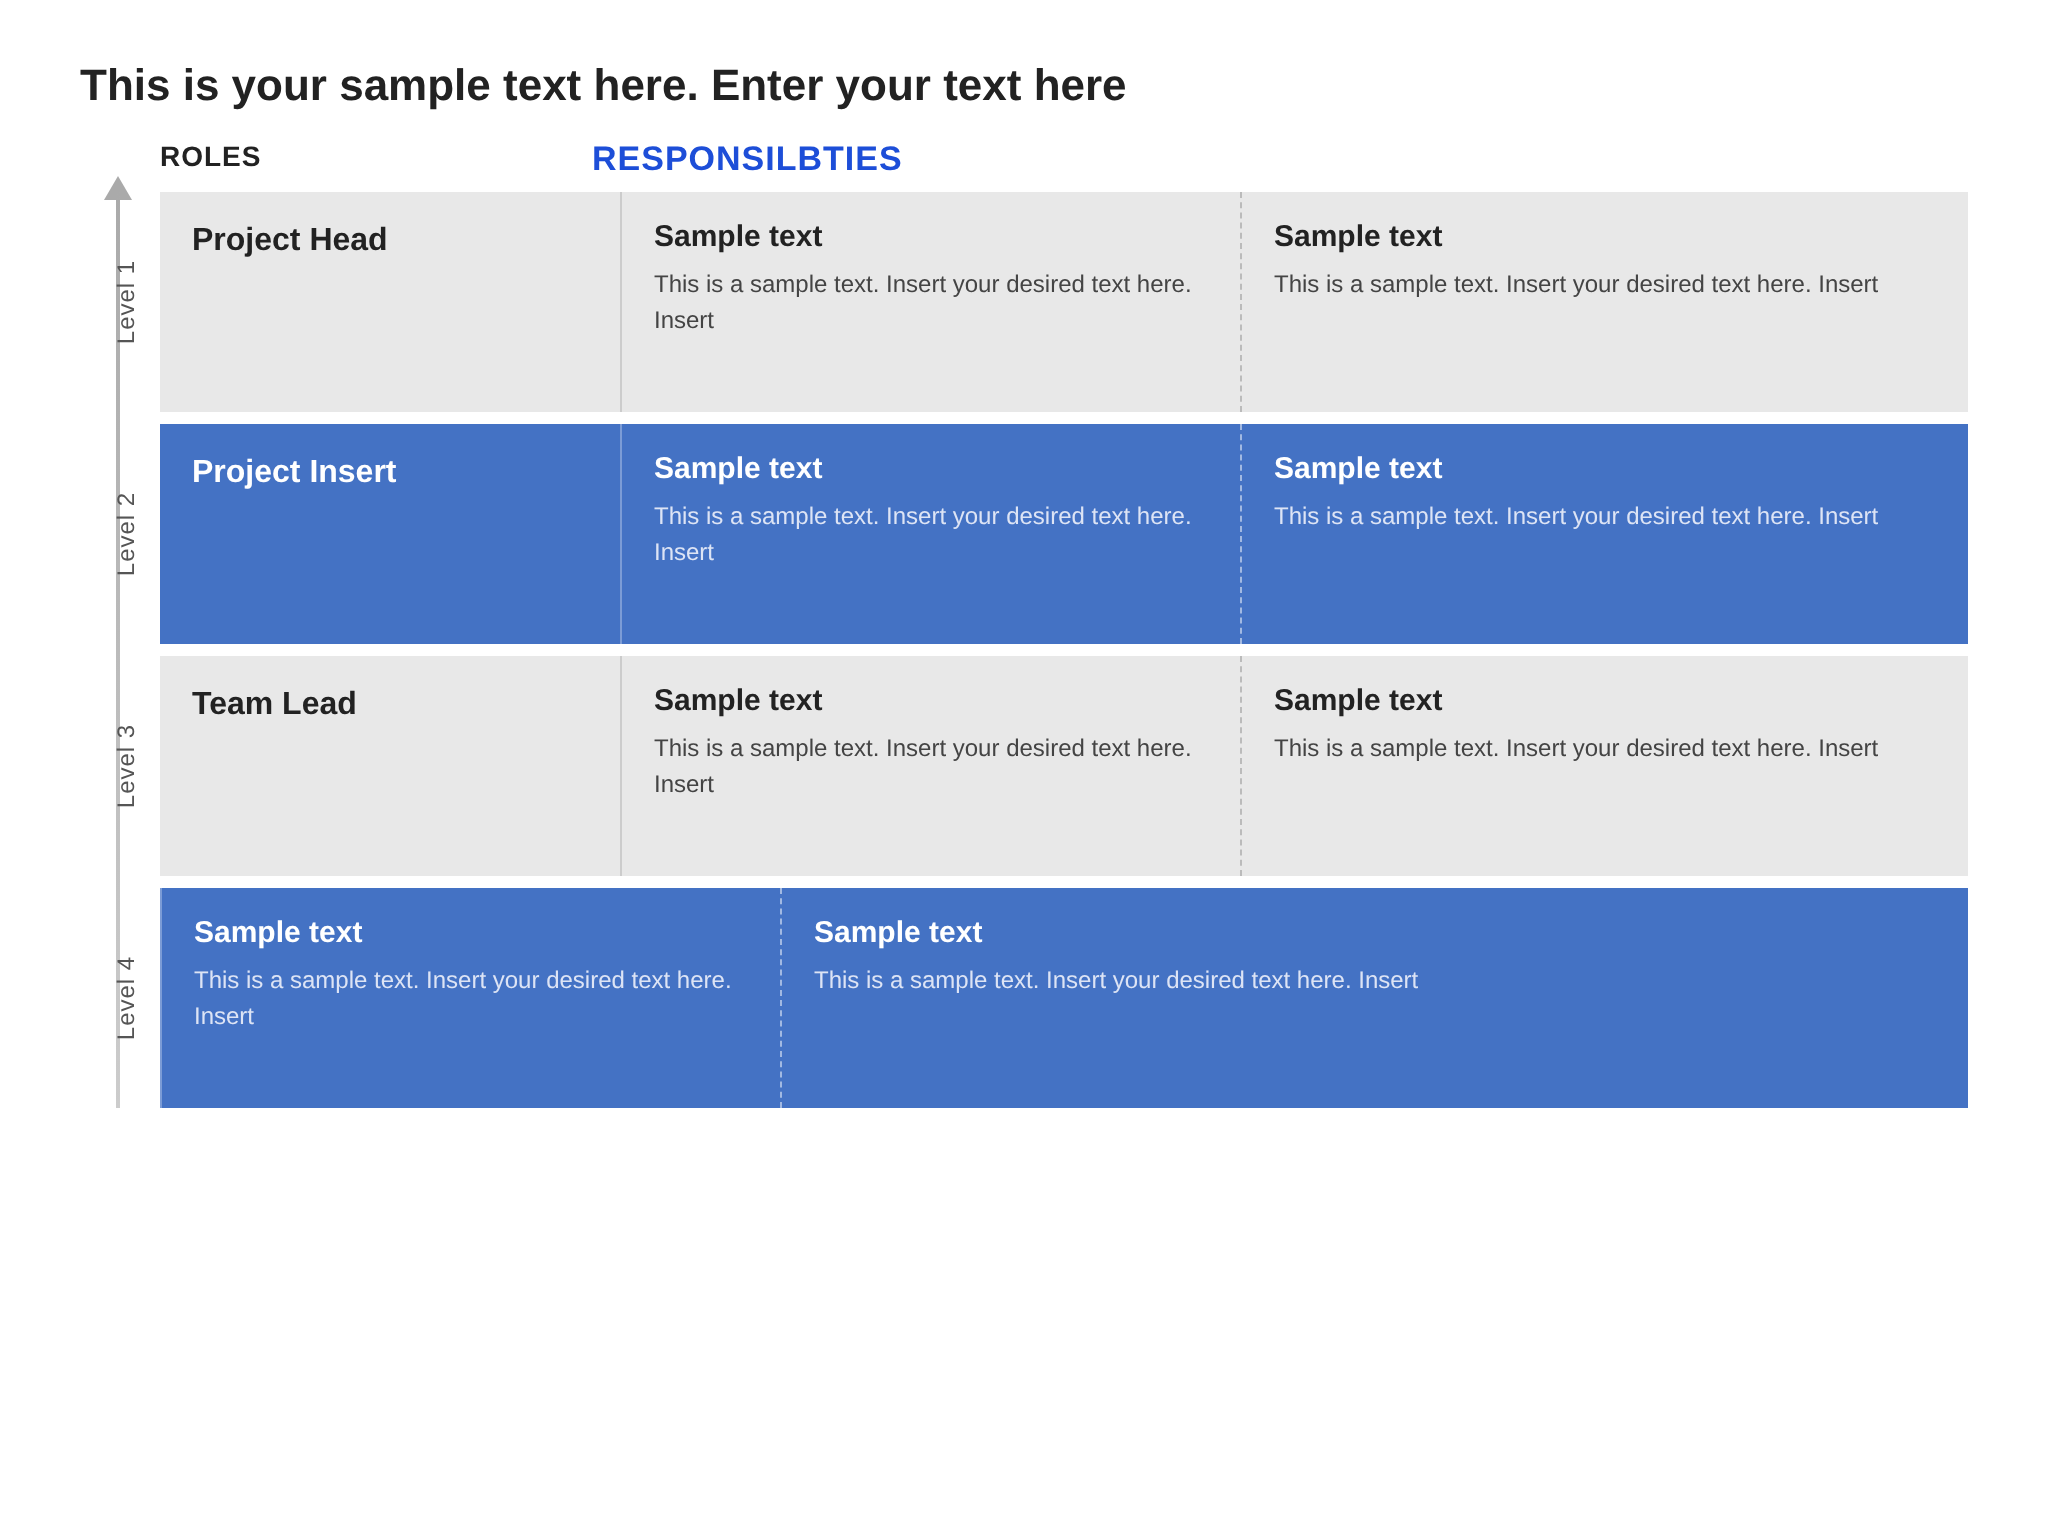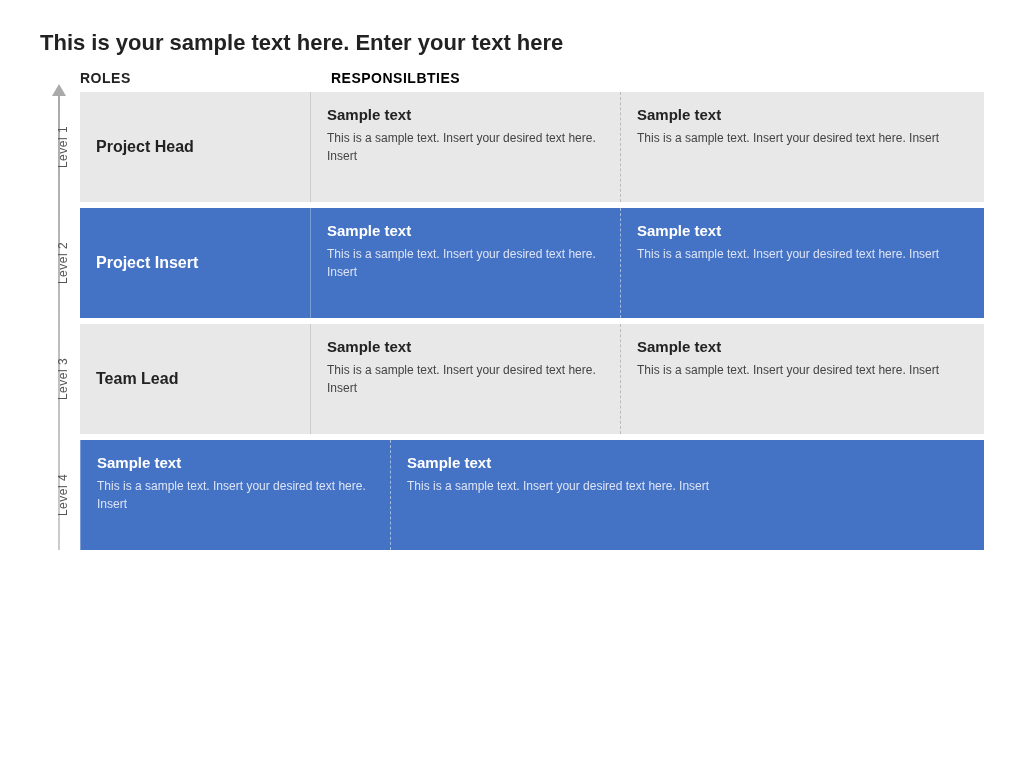--- a/index.html
+++ b/index.html
@@ -24,33 +24,33 @@
       font-weight: 700;
     }
 
     .table-header {
       display: flex;
       margin-left: 40px;
       margin-bottom: 6px;
     }
 
     .col-roles-header {
-      width: 251px;
+      width: 216px;
       font-weight: 700;
       font-size: 14px;
       color: #222;
       letter-spacing: 0.5px;
       text-transform: uppercase;
     }
 
     .col-resp-header {
       width: 310px;
       font-weight: 700;
-      font-size: 14px;
-      color: #000000;
+      font-size: 17px;
+      color: #1d4ed8;
       letter-spacing: 0.5px;
       text-transform: uppercase;
     }
 
     .col-comments-header {
       flex: 1;
       font-weight: 700;
       font-size: 14px;
       color: #222;
       letter-spacing: 0.5px;
@@ -124,21 +124,21 @@
     }
 
     .row-blue {
       background: #4472C4;
     }
 
     .cell-role {
       width: 230px;
       padding: 16px 16px;
       display: flex;
-      align-items: center;
+      align-items: flex-start;
     }
 
     .role-name {
       font-size: 16px;
       font-weight: 700;
       color: #222;
     }
 
     .role-name-white {
       font-size: 16px;

